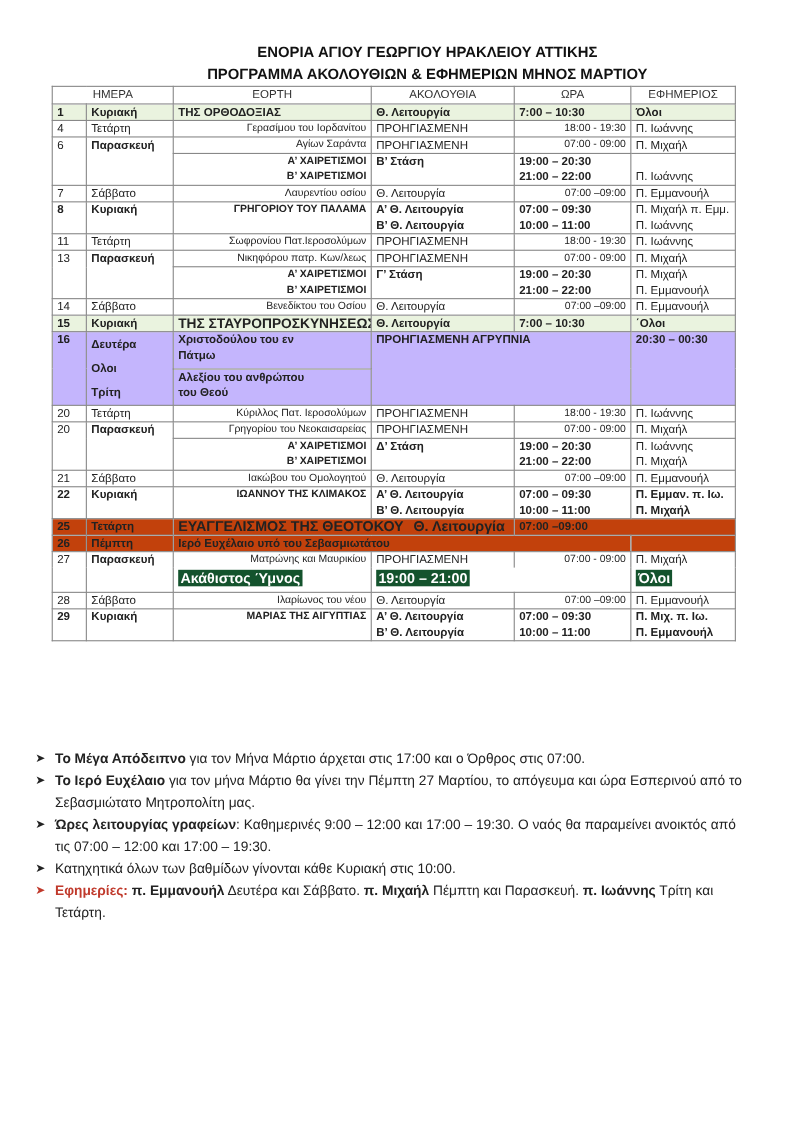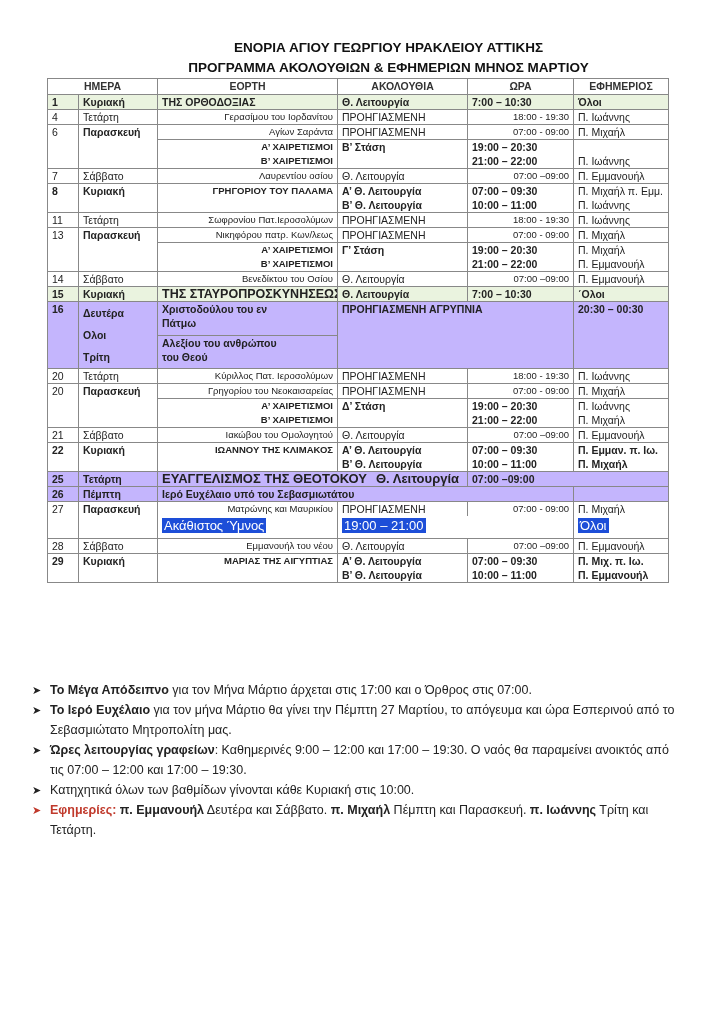--- a/index.html
+++ b/index.html
@@ -2,29 +2,29 @@
 <html><head>
 <meta charset="utf-8">
 <style>
   html,body{margin:0;padding:0;background:#fff;}
   body{width:725px;height:1024px;position:relative;font-family:"Liberation Sans",sans-serif;color:#222;overflow:hidden;}
   .title{position:absolute;left:0;width:723px;text-align:center;font-weight:bold;font-size:13.5px;color:#111;padding-left:27px;}
   #t1{top:40px;}
   #t2{top:60px;}
   table.sched{position:absolute;left:47px;top:78px;width:621px;border-collapse:collapse;table-layout:fixed;}
   table.sched td, table.sched th{border:1px solid #888;padding:0 4px;font-size:10.5px;vertical-align:top;line-height:14px;overflow:hidden;white-space:nowrap;}
-  table.sched th{font-weight:bold;font-size:10.5px;text-align:center;color:#333;height:15px;}
+  table.sched th{font-weight:normal;font-size:10.5px;text-align:center;color:#333;height:15px;}
   col.c1{width:31px;} col.c2{width:79px;} col.c3{width:180px;} col.c4{width:130px;} col.c5{width:106px;} col.c6{width:95px;}
   .b{font-weight:bold;}
   .big td{font-size:14px;font-weight:bold;line-height:20px;}
   .green td{background:#eaf3df;}
   .peach td{background:#c4b5fd;}
-  .blue td{background:#c4b5fd;}
+  .blue td{background:#c2410c;}
   .sml{font-size:9.5px !important;text-align:right;}
-  .hl{background:#1d4ed8;color:#fff;font-weight:normal;font-size:13px;padding:0 2px;}
+  .hl{background:#14532d;color:#fff;font-weight:bold;font-size:13px;padding:0 2px;}
   .notes{position:absolute;left:32px;top:680px;width:650px;font-size:12.5px;line-height:20px;color:#222;}
   .note{position:relative;padding-left:18px;}
   .arrow{position:absolute;left:0;top:0;font-size:11px;}
   .red{color:#c0392b;font-weight:bold;}
   .nb{border-top:none !important;}
   .nt{border-bottom:none !important;margin-top:32px;}
 </style>
 </head>
 <body>
 
@@ -274,21 +274,21 @@
   </tr>
   <tr style="height:22px">
     <td class="nb" style="padding-top:3px"><span class="hl">Ακάθιστος Ύμνος</span></td>
     <td class="nb" colspan="2" style="padding-top:3px"><span class="hl">19:00 – 21:00</span></td>
     <td class="nb" style="padding-top:3px"><span class="hl">Όλοι</span></td>
   </tr>
 
   <tr>
     <td>28</td>
     <td>Σάββατο</td>
-    <td class="sml">Εμμανουήλ του νέου</td>
+    <td class="sml">Ιλαρίωνος του νέου</td>
     <td>Θ. Λειτουργία</td>
     <td class="sml">07:00 –09:00</td>
     <td>Π. Εμμανουήλ</td>
   </tr>
 
   <tr>
     <td class="b">29</td>
     <td class="b">Κυριακή</td>
     <td class="b sml">ΜΑΡΙΑΣ ΤΗΣ ΑΙΓΥΠΤΙΑΣ</td>
     <td class="b">

